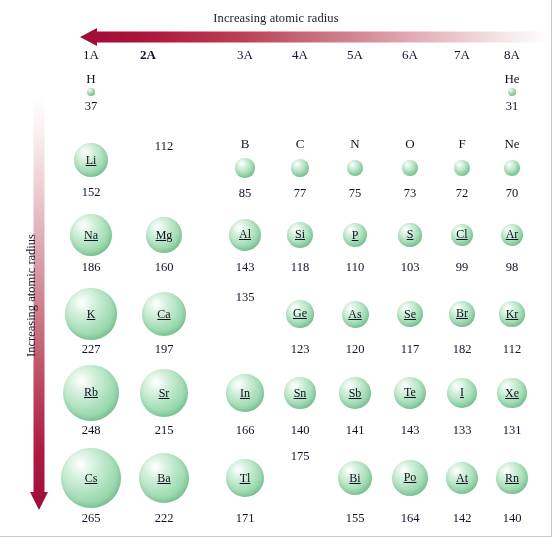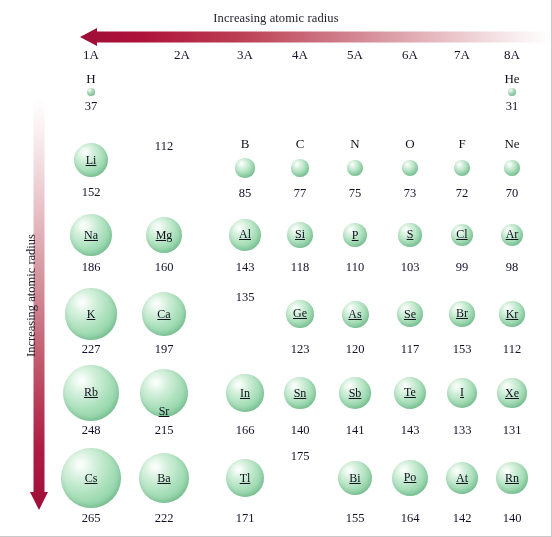--- a/index.html
+++ b/index.html
@@ -158,21 +158,21 @@
         <stop offset="100%" stop-color="#9d0e38"></stop>
       </linearGradient>
     </defs>
     <path d="M9,412 L0,394 L3.5,394 L3.5,0 L14.5,0 L14.5,394 L18,394 Z" fill="url(#vgrad)"></path>
   </svg>
 
   <div id="left-arrow-label">Increasing atomic radius</div>
 
   <div id="headers-layer">
       <div class="col-header" style="left: 91px;">1A</div>
-      <div class="col-header" style="left: 182px;">2A</div>
+      <div class="col-header" style="left: 148px; font-weight: bold;">2A</div>
       <div class="col-header" style="left: 245px;">3A</div>
       <div class="col-header" style="left: 300px;">4A</div>
       <div class="col-header" style="left: 355px;">5A</div>
       <div class="col-header" style="left: 410px;">6A</div>
       <div class="col-header" style="left: 462px;">7A</div>
       <div class="col-header" style="left: 512px;">8A</div>
     </div>
   <div id="elements-layer">
       <div class="elem" style="left: 91px; top: 72px;">
         <div class="sym-above">H</div>
@@ -347,41 +347,41 @@
           </div>
         </div>
         <div class="val">117</div>
       </div>
       <div class="elem" style="left: 462px; top: 288px;">
         <div class="sphere-box" style="height: 52px;">
           <div class="sphere" style="width: 25.65px; height: 25.65px;">
             <span class="sym-in">Br</span>
           </div>
         </div>
-        <div class="val">153</div>
+        <div class="val">182</div>
       </div>
       <div class="elem" style="left: 512px; top: 288px;">
         <div class="sphere-box" style="height: 52px;">
           <div class="sphere" style="width: 25.2px; height: 25.2px;">
             <span class="sym-in">Kr</span>
           </div>
         </div>
         <div class="val">112</div>
       </div>
       <div class="elem" style="left: 91px; top: 365px;">
         <div class="sphere-box" style="height: 56px;">
           <div class="sphere" style="width: 55.8px; height: 55.8px;">
             <span class="sym-in">Rb</span>
           </div>
         </div>
         <div class="val">248</div>
       </div>
       <div class="elem" style="left: 164px; top: 365px;">
         <div class="sphere-box" style="height: 56px;">
-          <div class="sphere" style="width: 48.375px; height: 48.375px; align-items: flex-end;">
+          <div class="sphere" style="width: 48.375px; height: 48.375px;">
             <span class="sym-in">Sr</span>
           </div>
         </div>
         <div class="val">215</div>
       </div>
       <div class="elem" style="left: 245px; top: 365px;">
         <div class="sphere-box" style="height: 56px;">
           <div class="sphere" style="width: 37.35px; height: 37.35px;">
             <span class="sym-in">In</span>
           </div>

